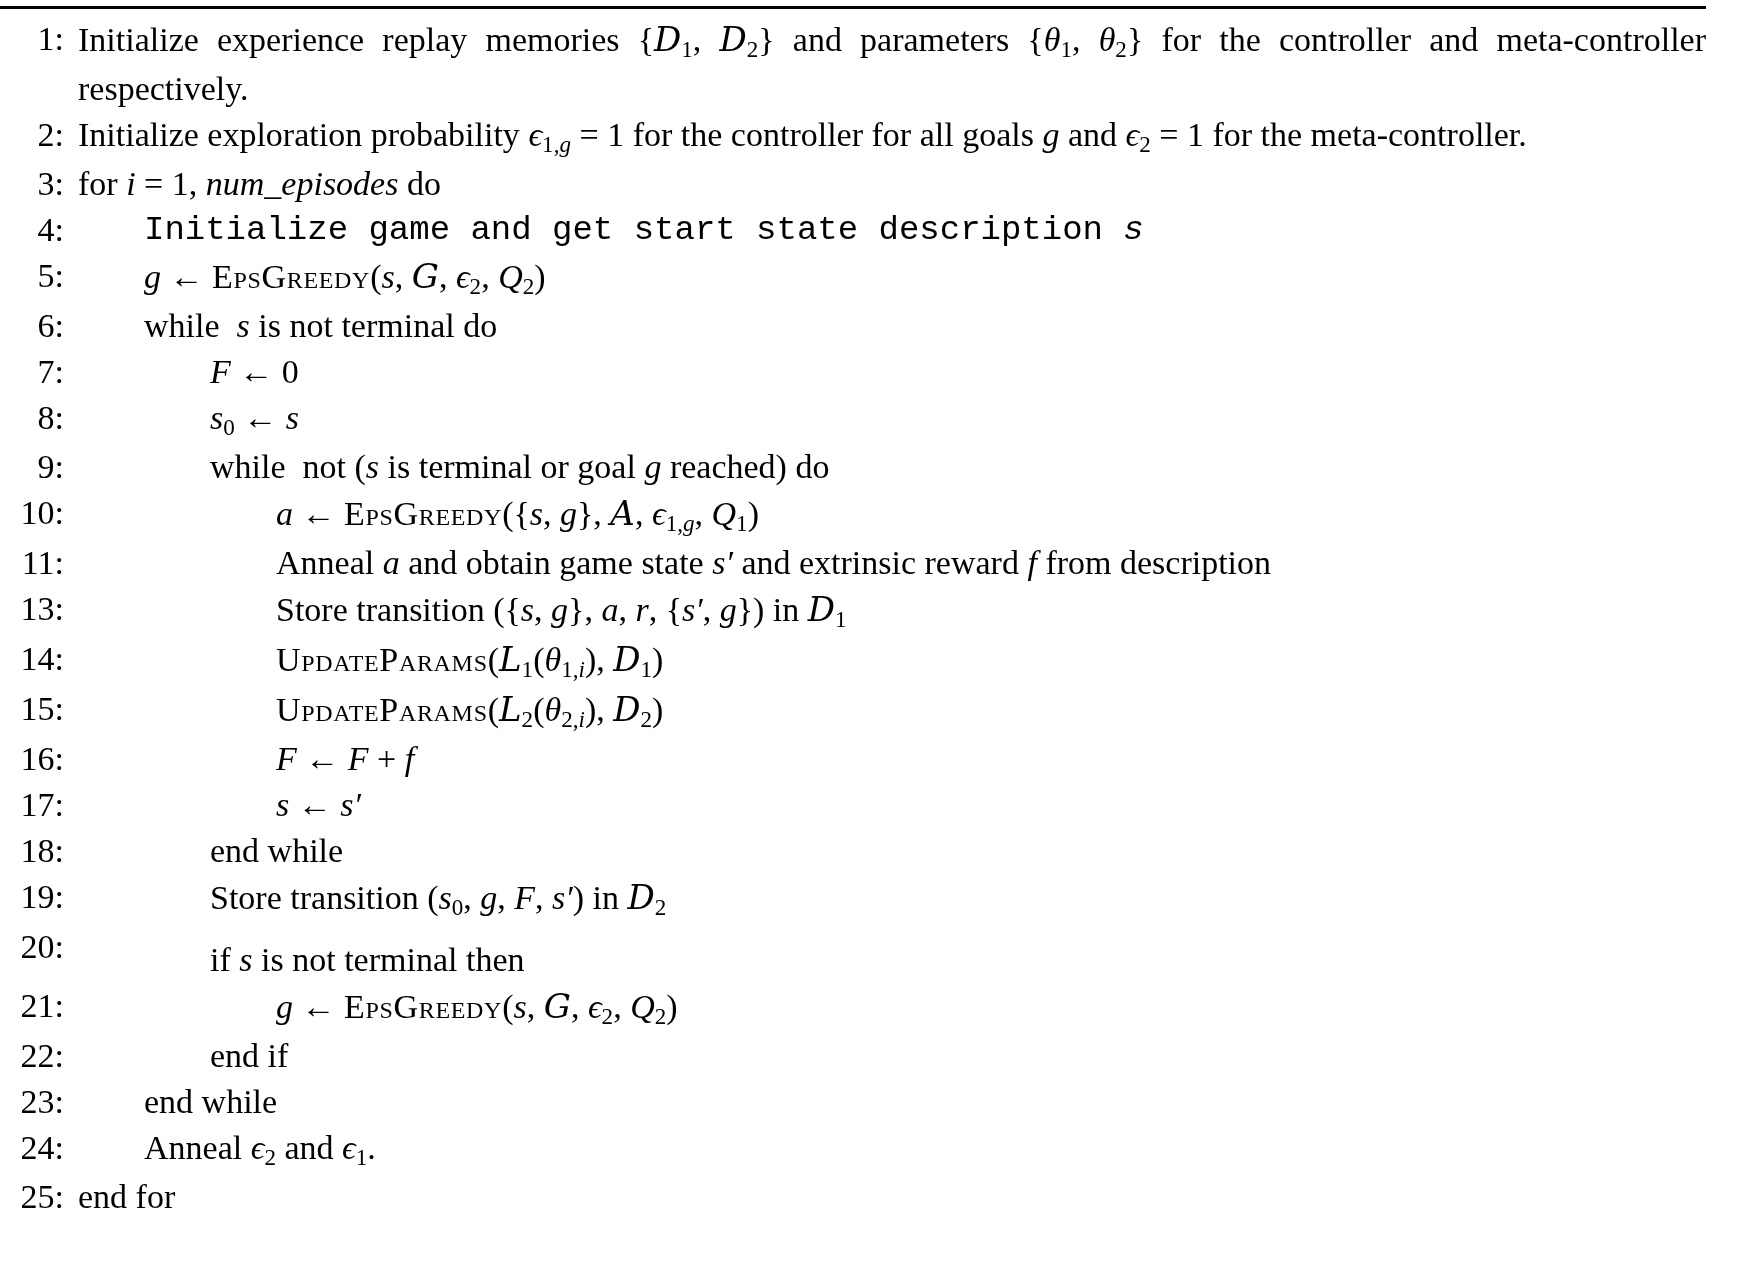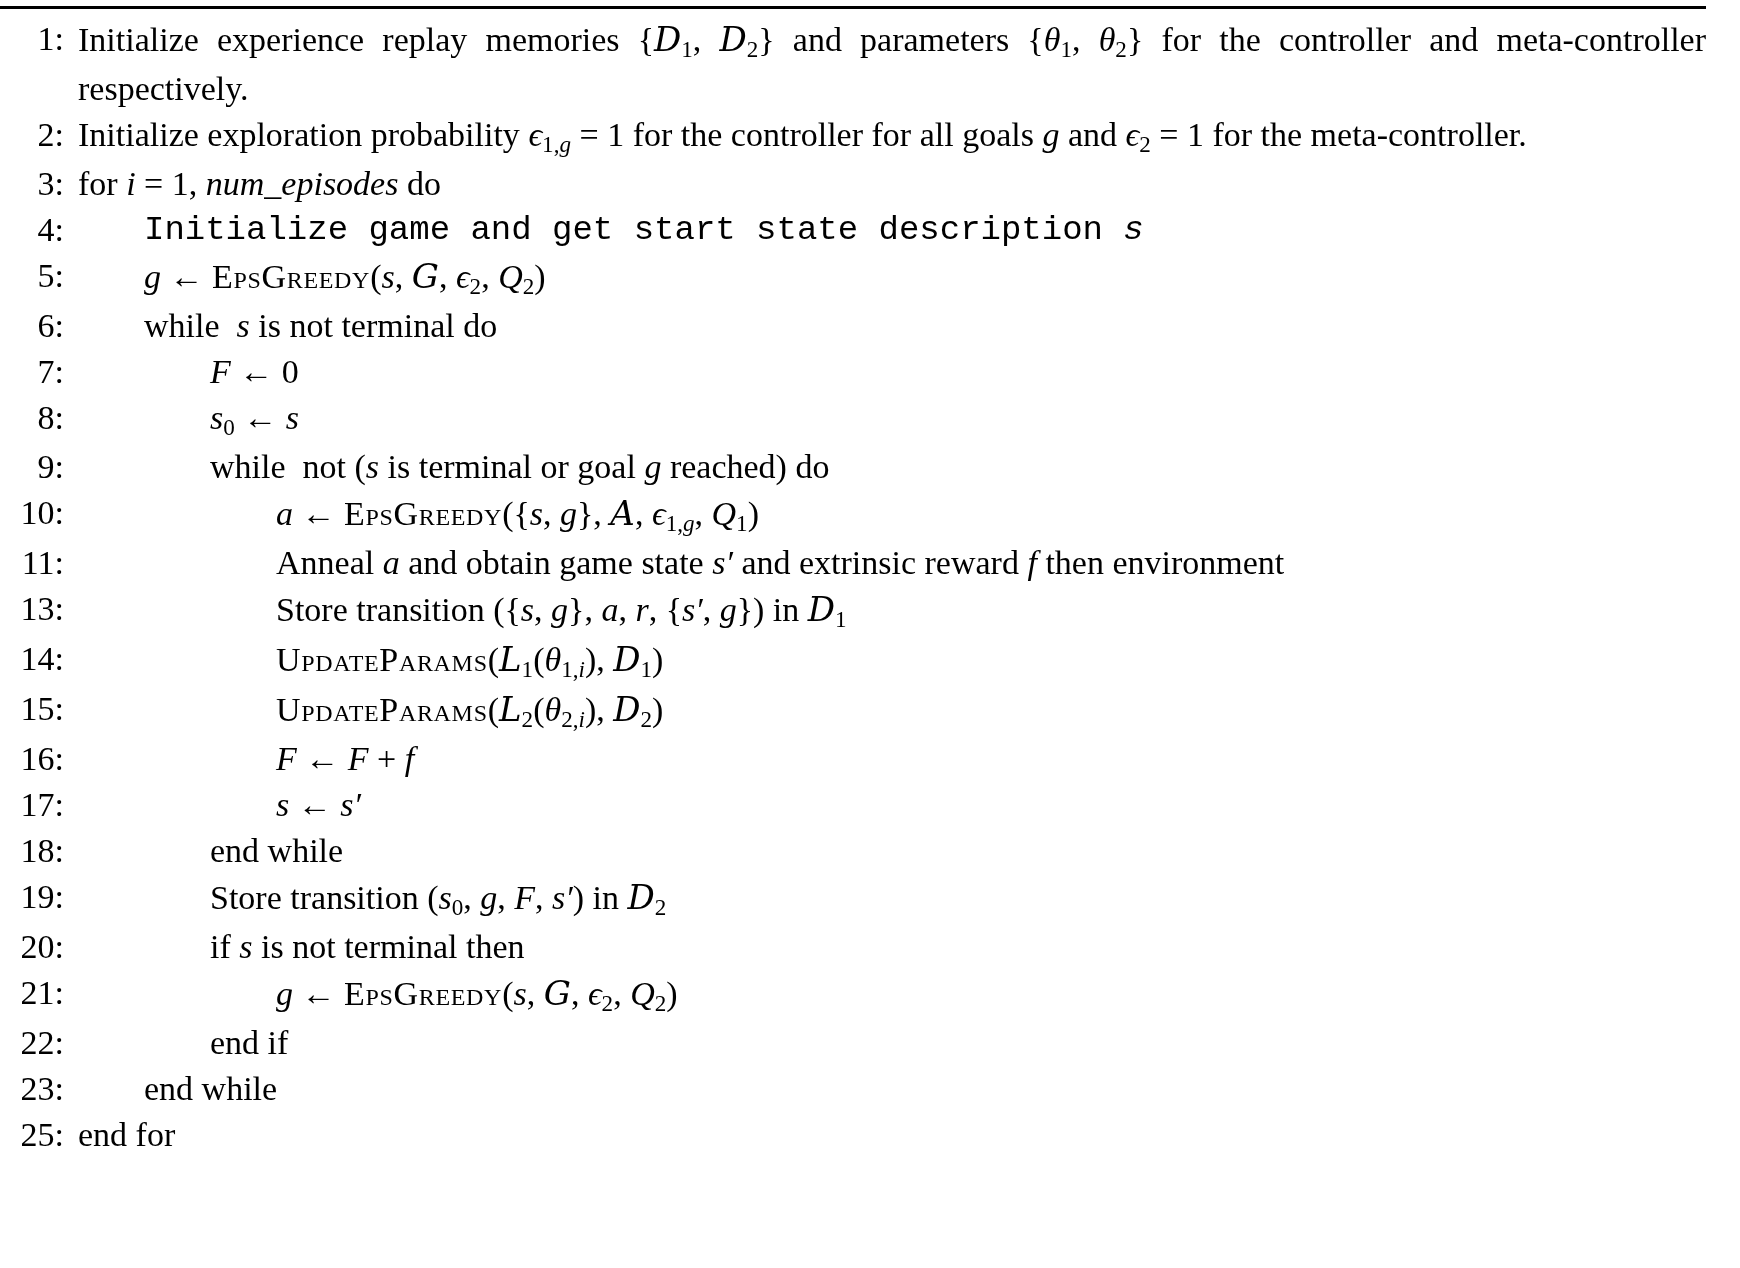--- a/index.html
+++ b/index.html
@@ -87,21 +87,21 @@
       <div class="line">
         <span class="num">9:</span>
         <span class="content" style="padding-left: 132px;"><span class="seg-b">while</span><span class="seg-p">&nbsp; </span><span class="seg-b">not</span><span class="seg-p"> (</span><span class="seg-m">s</span><span class="seg-p"> is terminal </span><span class="seg-b">or</span><span class="seg-p"> goal </span><span class="seg-m">g</span><span class="seg-p"> reached) </span><span class="seg-b">do</span></span>
       </div>
       <div class="line">
         <span class="num">10:</span>
         <span class="content" style="padding-left: 198px;"><span class="seg-m">a</span><span class="seg-p"> ← </span><span class="seg-sc">EpsGreedy</span><span class="seg-p">({</span><span class="seg-m">s</span><span class="seg-p">, </span><span class="seg-m">g</span><span class="seg-p">}, </span><span class="seg-cal">A</span><span class="seg-p">, </span><span class="seg-m">ϵ</span><span class="seg-sub">1,</span><span class="seg-subm">g</span><span class="seg-p">, </span><span class="seg-m">Q</span><span class="seg-sub">1</span><span class="seg-p">)</span></span>
       </div>
       <div class="line">
         <span class="num">11:</span>
-        <span class="content" style="padding-left: 198px;"><span class="seg-p">Anneal </span><span class="seg-m">a</span><span class="seg-p"> and obtain game state </span><span class="seg-m">s′</span><span class="seg-p"> and extrinsic reward </span><span class="seg-m">f</span><span class="seg-p"> then environment</span></span>
+        <span class="content" style="padding-left: 198px;"><span class="seg-p">Anneal </span><span class="seg-m">a</span><span class="seg-p"> and obtain game state </span><span class="seg-m">s′</span><span class="seg-p"> and extrinsic reward </span><span class="seg-m">f</span><span class="seg-p"> from description</span></span>
       </div>
       <div class="line">
         <span class="num">13:</span>
         <span class="content" style="padding-left: 198px;"><span class="seg-p">Store transition ({</span><span class="seg-m">s</span><span class="seg-p">, </span><span class="seg-m">g</span><span class="seg-p">}, </span><span class="seg-m">a</span><span class="seg-p">, </span><span class="seg-m">r</span><span class="seg-p">, {</span><span class="seg-m">s′</span><span class="seg-p">, </span><span class="seg-m">g</span><span class="seg-p">}) in </span><span class="seg-cal">D</span><span class="seg-sub">1</span></span>
       </div>
       <div class="line">
         <span class="num">14:</span>
         <span class="content" style="padding-left: 198px;"><span class="seg-sc">UpdateParams</span><span class="seg-p">(</span><span class="seg-cal">L</span><span class="seg-sub">1</span><span class="seg-p">(</span><span class="seg-m">θ</span><span class="seg-sub">1,</span><span class="seg-subm">i</span><span class="seg-p">), </span><span class="seg-cal">D</span><span class="seg-sub">1</span><span class="seg-p">)</span></span>
       </div>
       <div class="line">
@@ -119,32 +119,36 @@
       <div class="line">
         <span class="num">18:</span>
         <span class="content" style="padding-left: 132px;"><span class="seg-b">end while</span></span>
       </div>
       <div class="line">
         <span class="num">19:</span>
         <span class="content" style="padding-left: 132px;"><span class="seg-p">Store transition (</span><span class="seg-m">s</span><span class="seg-sub">0</span><span class="seg-p">, </span><span class="seg-m">g</span><span class="seg-p">, </span><span class="seg-m">F</span><span class="seg-p">, </span><span class="seg-m">s′</span><span class="seg-p">) in </span><span class="seg-cal">D</span><span class="seg-sub">2</span></span>
       </div>
       <div class="line">
         <span class="num">20:</span>
-        <span class="content" style="padding-left: 132px;"><span class="seg-b">if </span><span class="seg-m">s</span><span class="seg-p"> is </span><span class="seg-b">not</span><span class="seg-p"> terminal </span><span class="seg-b">then</span></span>
+        <span class="content" style="padding-left: 132px; margin-top: 13px;"><span class="seg-b">if </span><span class="seg-m">s</span><span class="seg-p"> is </span><span class="seg-b">not</span><span class="seg-p"> terminal </span><span class="seg-b">then</span></span>
       </div>
       <div class="line">
         <span class="num">21:</span>
         <span class="content" style="padding-left: 198px;"><span class="seg-m">g</span><span class="seg-p"> ← </span><span class="seg-sc">EpsGreedy</span><span class="seg-p">(</span><span class="seg-m">s</span><span class="seg-p">, </span><span class="seg-cal">G</span><span class="seg-p">, </span><span class="seg-m">ϵ</span><span class="seg-sub">2</span><span class="seg-p">, </span><span class="seg-m">Q</span><span class="seg-sub">2</span><span class="seg-p">)</span></span>
       </div>
       <div class="line">
         <span class="num">22:</span>
         <span class="content" style="padding-left: 132px;"><span class="seg-b">end if</span></span>
       </div>
       <div class="line">
         <span class="num">23:</span>
         <span class="content" style="padding-left: 66px;"><span class="seg-b">end while</span></span>
       </div>
       <div class="line">
+        <span class="num">24:</span>
+        <span class="content" style="padding-left: 66px;"><span class="seg-p">Anneal </span><span class="seg-m">ϵ</span><span class="seg-sub">2</span><span class="seg-p"> and </span><span class="seg-m">ϵ</span><span class="seg-sub">1</span><span class="seg-p">.</span></span>
+      </div>
+      <div class="line">
         <span class="num">25:</span>
         <span class="content" style="padding-left: 0px;"><span class="seg-b">end for</span></span>
       </div>
     </div>
 </div>
 
 </body></html>

